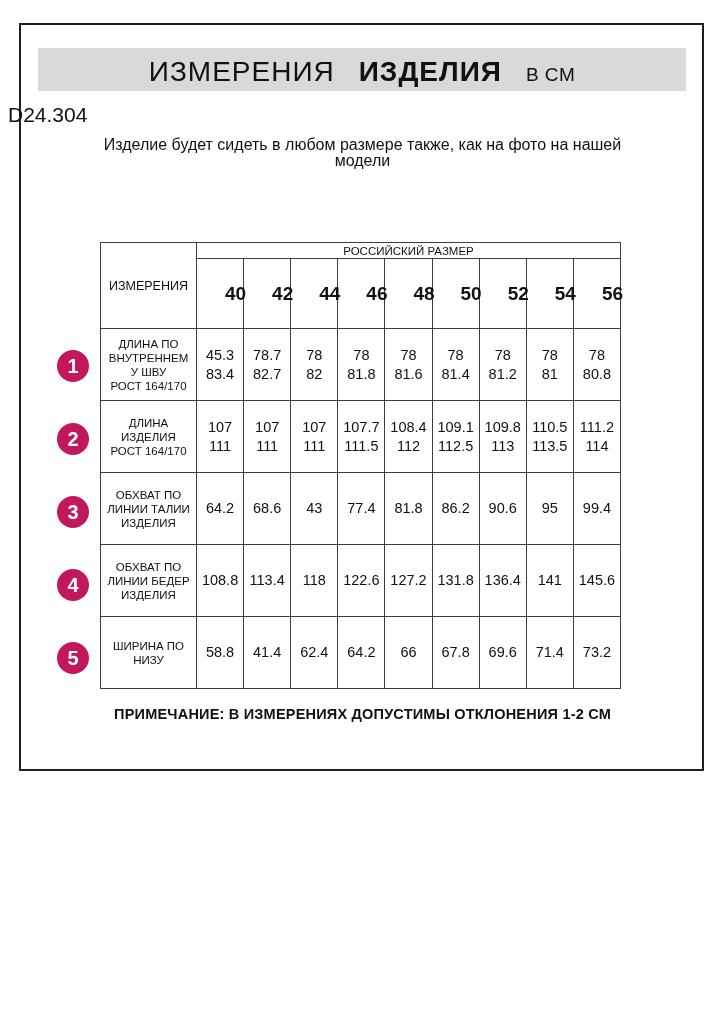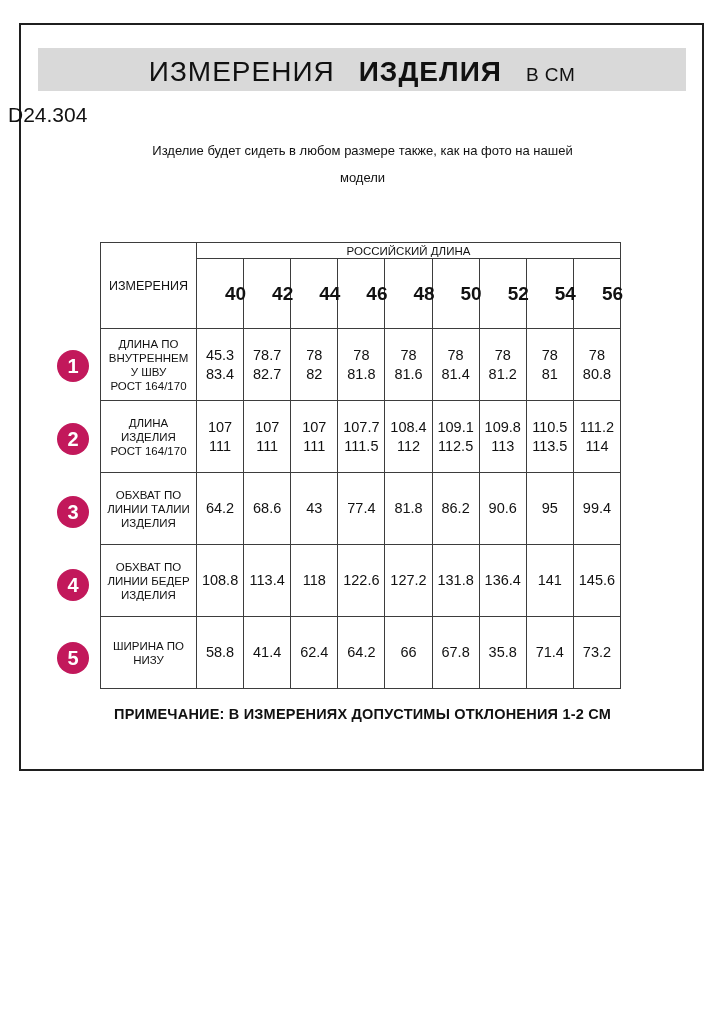--- a/index.html
+++ b/index.html
@@ -39,22 +39,22 @@
     top: 103px; left: 8px; width: 100%;
     text-align: left;
     font-size: 21px;
   }
   .subtitle {
     position: absolute;
     top: 137px; left: 50%;
     transform: translateX(-50%);
     width: 560px;
     text-align: center;
-    font-size: 13px;
-    line-height: 27px;
+    font-size: 16px;
+    line-height: 16px;
     white-space: pre-line;
   }
   table.size-table {
     position: absolute;
     left: 100px; top: 242px;
     width: 521px;
     border-collapse: collapse;
     table-layout: fixed;
   }
   .size-table th, .size-table td {
@@ -131,21 +131,21 @@
         <col>
         <col>
         <col>
         <col>
         <col>
         <col>
     </colgroup>
     <thead>
       <tr>
         <th rowspan="2" class="corner-header">ИЗМЕРЕНИЯ</th>
-        <th colspan="9" class="group-header">РОССИЙСКИЙ ДЛИНА</th>
+        <th colspan="9" class="group-header">РОССИЙСКИЙ РАЗМЕР</th>
       </tr>
       <tr class="sizes-row">
         <th>40</th>
         <th>42</th>
         <th>44</th>
         <th>46</th>
         <th>48</th>
         <th>50</th>
         <th>52</th>
         <th>54</th>
@@ -230,21 +230,21 @@
       </tr>
       <tr>
         <th class="rowlabel">ШИРИНА ПО
 НИЗУ</th>
         <td class="val">58.8</td>
         <td class="val">41.4</td>
         <td class="val">62.4</td>
         <td class="val">64.2</td>
         <td class="val">66</td>
         <td class="val">67.8</td>
-        <td class="val">35.8</td>
+        <td class="val">69.6</td>
         <td class="val">71.4</td>
         <td class="val">73.2</td>
       </tr>
     </tbody>
   </table>
 
   <div class="marker m1">1</div>
   <div class="marker m2">2</div>
   <div class="marker m3">3</div>
   <div class="marker m4">4</div>

